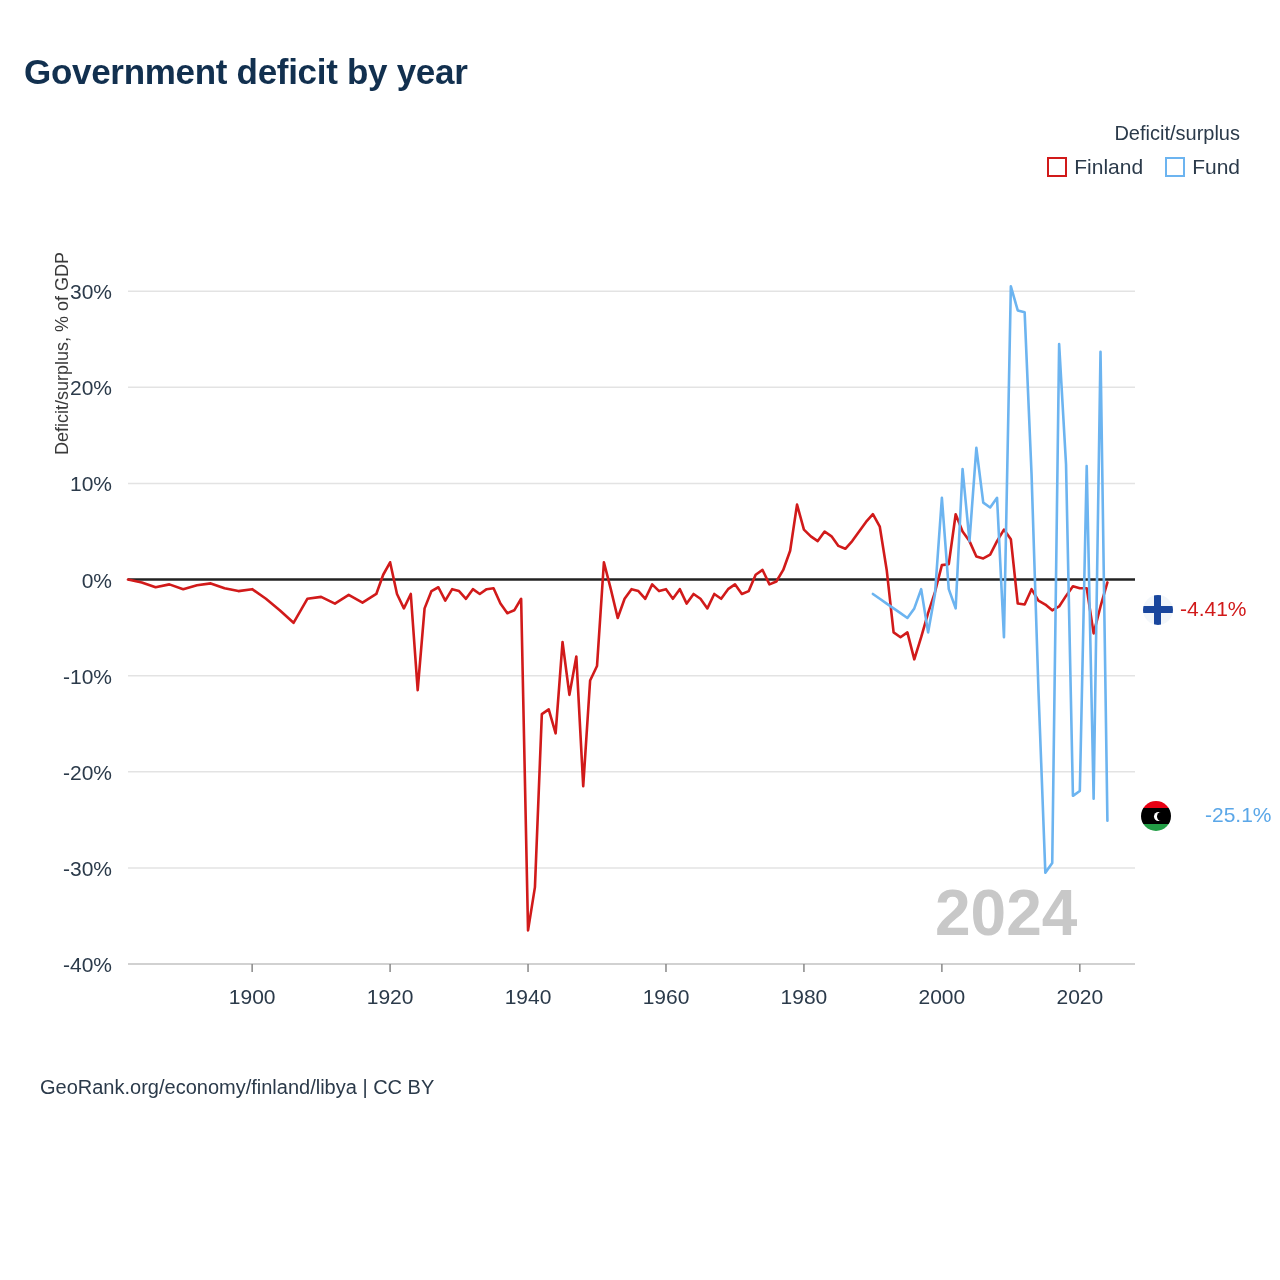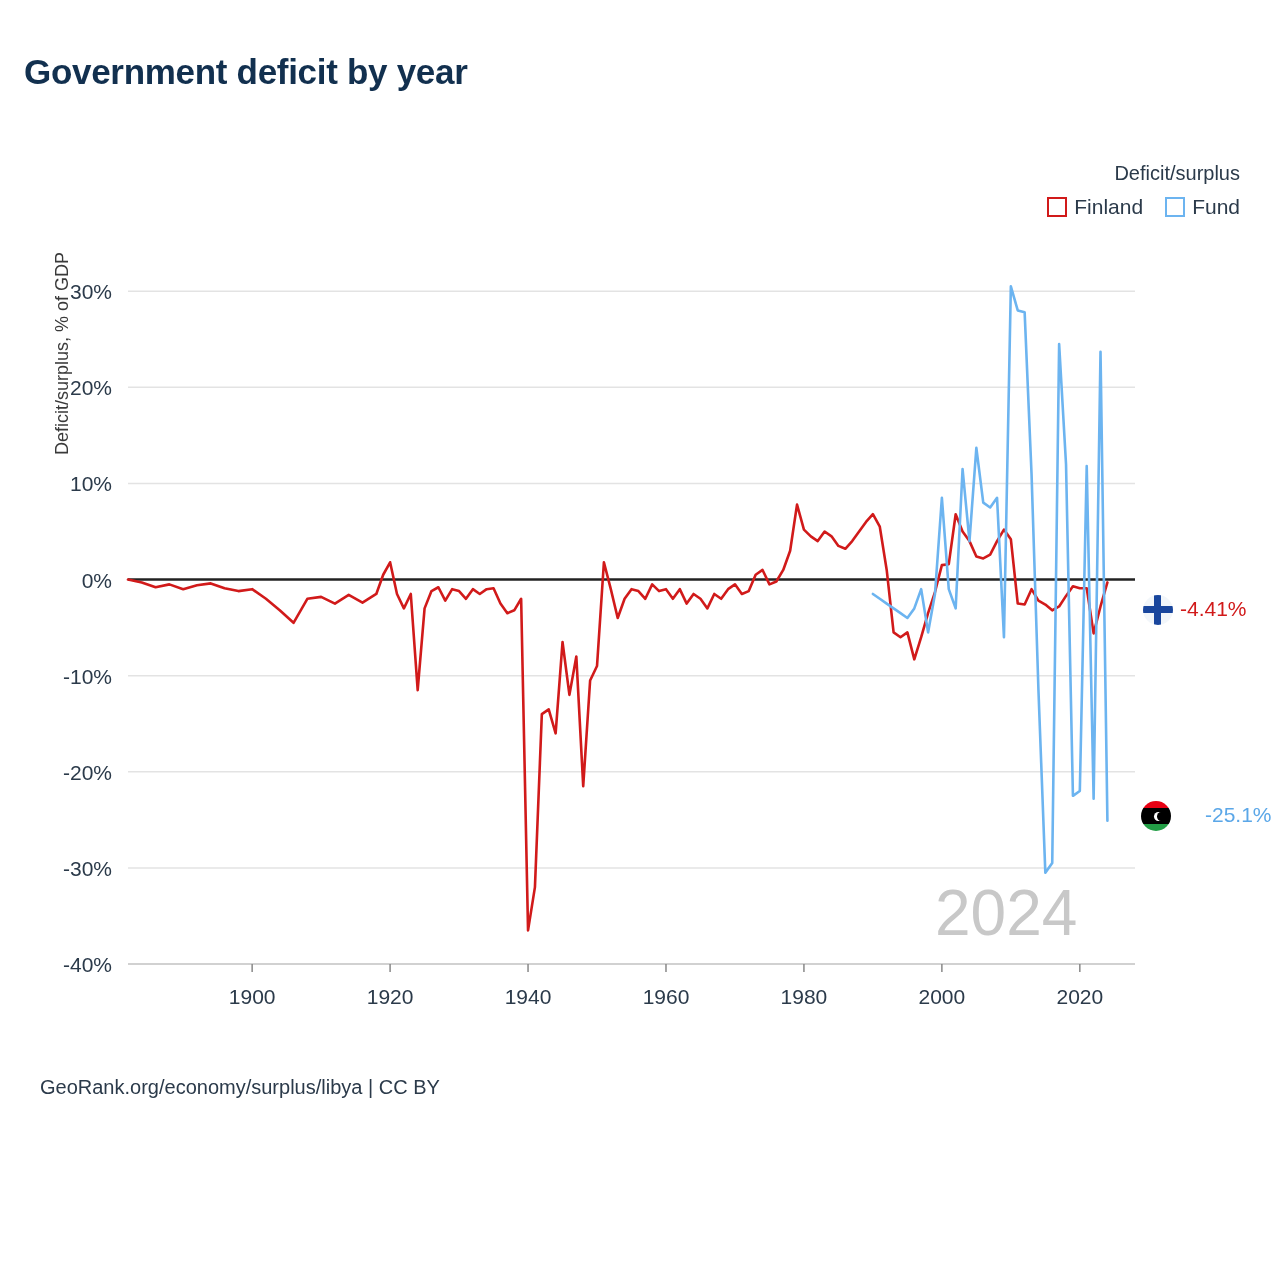--- a/index.html
+++ b/index.html
@@ -24,21 +24,20 @@
     font-weight: bold;
     color: #12304f;
     letter-spacing: -0.3px;
   }
 
   .legend {
     position: absolute;
     right: 40px;
     top: 122px;
     text-align: right;
-    margin-top: 40px;
   }
   .legend-title {
     font-size: 20px;
     color: #2b3a4a;
     margin-bottom: 10px;
   }
   .legend-items {
     display: flex;
     gap: 22px;
     justify-content: flex-end;
@@ -78,21 +77,21 @@
     font-size: 18px;
     color: #3a3a3a;
     white-space: nowrap;
   }
 
   .watermark {
     position: absolute;
     left: 935px;
     top: 876px;
     font-size: 64px;
-    font-weight: normal;
+    font-weight: bold;
     color: #c8c8c8;
   }
 
   .endlabel {
     position: absolute;
     font-size: 21px;
     white-space: nowrap;
   }
   .endlabel.fin {
     left: 1180px;
@@ -238,14 +237,14 @@
 <div class="flag lby">
   <div class="lby-red"></div>
   <div class="lby-black"></div>
   <div class="lby-green"></div>
   <div class="lby-moon"></div>
   <div class="lby-moon-cut"></div>
 </div>
 <div class="endlabel lby">-25.1%</div>
 
 <div class="footer">
-  <span class="credit">GeoRank.org/economy/surplus/libya | CC BY</span>
+  <span class="credit">GeoRank.org/economy/finland/libya | CC BY</span>
 </div>
 
 </body></html>

